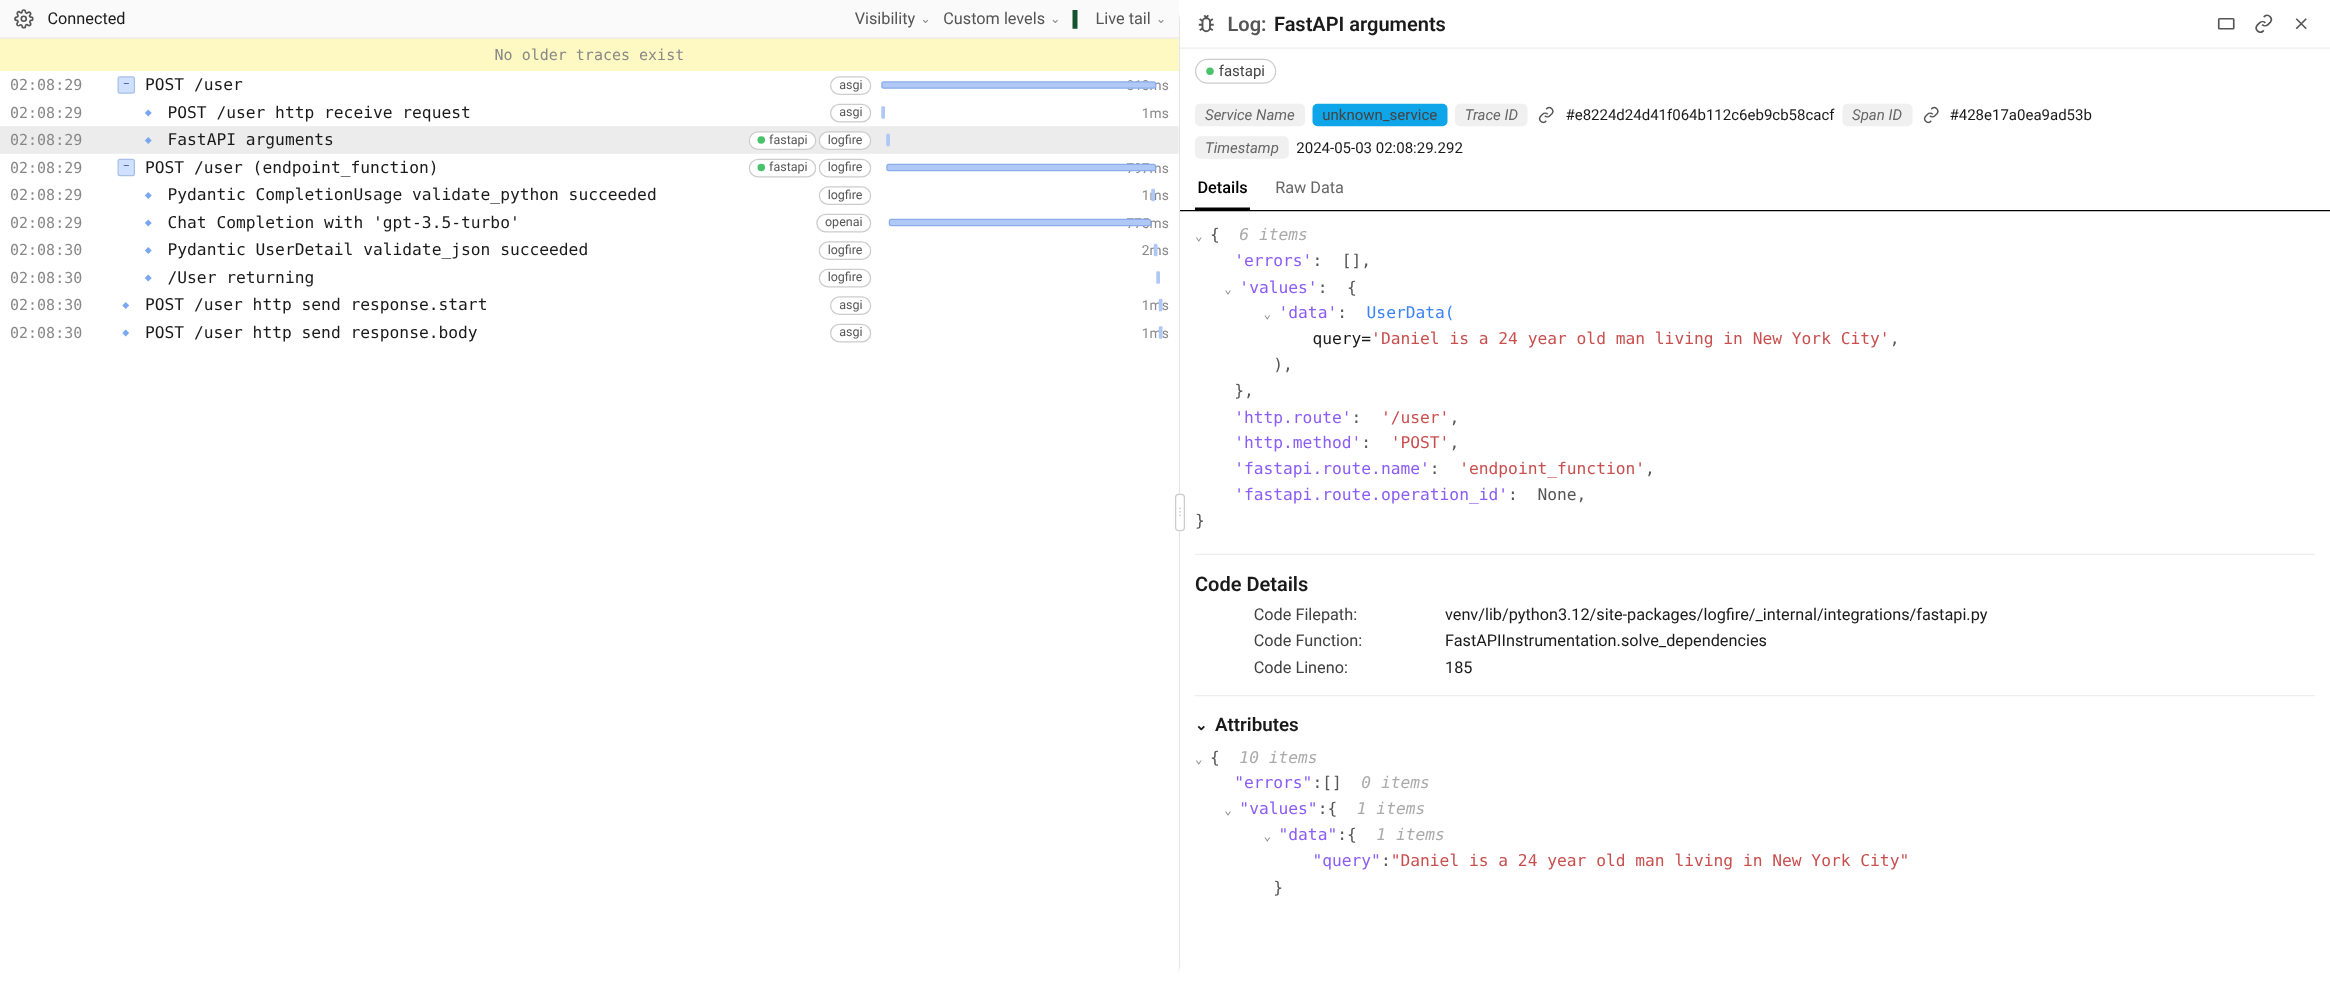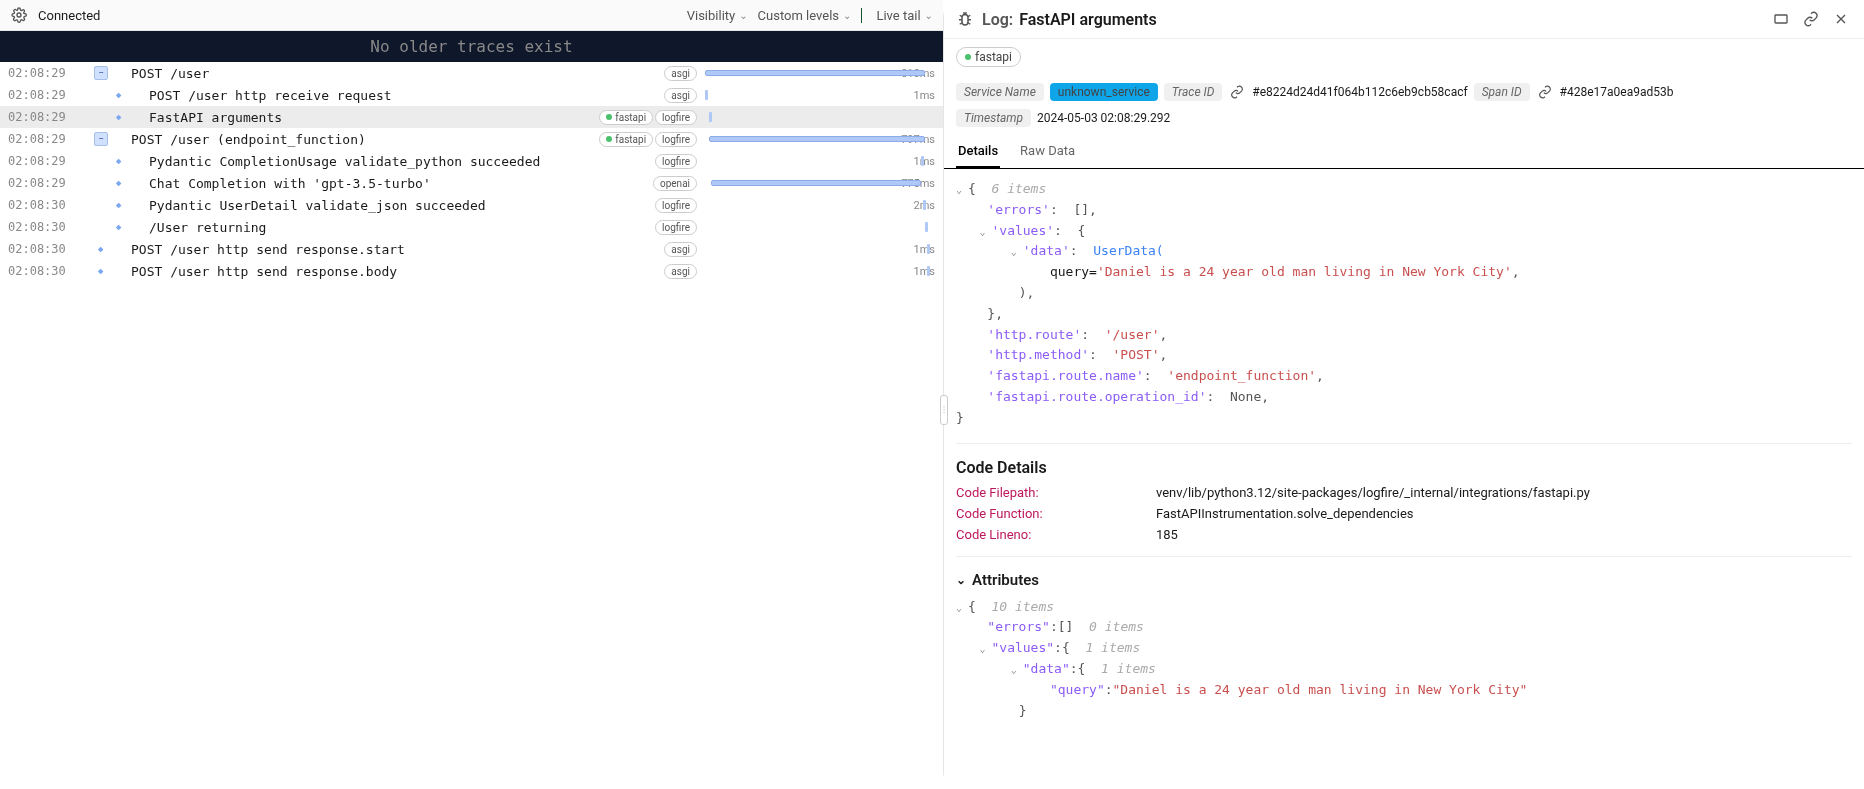--- a/index.html
+++ b/index.html
@@ -4,32 +4,32 @@
 <style>
 * { box-sizing: border-box; margin: 0; padding: 0; }
 body { font-family: -apple-system, BlinkMacSystemFont, "Segoe UI", Roboto, sans-serif; font-size: 13px; color: #1a1a1a; background: #fff; display: flex; height: 789px; width: 1864px; overflow: hidden; }
 .mono { font-family: "SF Mono", Menlo, Monaco, Consolas, monospace; }
 .left-panel { flex: 0 0 944px; border-right: 1px solid #e5e5e5; display: flex; flex-direction: column; background: #fafafa; border-radius: 17px; }
 .right-panel { flex: 1; display: flex; flex-direction: column; background: #fff; overflow-y: auto; }
 .top-bar { display: flex; align-items: center; padding: 6px 10px; border-bottom: 1px solid #e5e5e5; background: #fafafa; gap: 10px; }
 .top-bar .spacer { flex: 1; }
 .gear-icon, .link-icon, .bug-icon, .expand-icon, .close-icon { display: inline-flex; align-items: center; justify-content: center; width: 18px; height: 18px; }
 .top-bar .control { display: inline-flex; align-items: center; gap: 4px; color: #555; cursor: pointer; font-size: 13px; }
-.top-bar .control.live { border-left: 1px solid #14532d; padding-left: 14px; }
+.top-bar .control.live { border-left: 4px solid #14532d; padding-left: 14px; }
 .chev { font-size: 10px; color: #888; }
-.no-older { text-align: center; color: #888; padding: 6px 0; font-size: 16px; background: #0f172a; }
+.no-older { text-align: center; color: #888; padding: 6px 0; font-size: 12px; background: #fef9c3; }
 .trace-list { flex: 1; overflow-y: auto; background: #fff; }
 .trace-row { display: flex; align-items: center; padding: 1px 8px; gap: 8px; font-size: 13px; min-height: 22px; }
 .trace-row.selected { background: #ececec; }
 .ts { color: #888; flex: 0 0 70px; font-size: 12px; }
 .indent { flex: 0 0 auto; }
 .tree-icon { width: 14px; height: 14px; display: inline-flex; align-items: center; justify-content: center; font-size: 10px; }
 .tree-icon.minus { background: #d0e0ff; border: 1px solid #a8c0e8; border-radius: 2px; color: #4060a0; line-height: 1; }
 .tree-icon.diamond { color: #7aa8f0; transform: rotate(45deg); font-size: 8px; }
-.msg { flex: 1; white-space: nowrap; overflow: hidden; text-overflow: ellipsis; margin-left: 15px; }
+.msg { flex: 1; white-space: nowrap; overflow: hidden; text-overflow: ellipsis; }
 .badges { display: flex; gap: 2px; }
 .badge { display: inline-flex; align-items: center; gap: 3px; padding: 1px 6px; border: 1px solid #ccc; border-radius: 10px; font-size: 10px; color: #555; background: #fff; }
 .badge .dot { width: 6px; height: 6px; border-radius: 50%; background: #4ac26b; }
 .timeline { flex: 0 0 230px; position: relative; display: flex; align-items: center; justify-content: flex-end; }
 .bar { position: absolute; height: 6px; background: #b0c8f5; border-radius: 2px; border: 1px solid #8aaceb; }
 .tick { position: absolute; width: 3px; height: 10px; background: #b0c8f5; border-radius: 1px; }
 .dur { font-size: 11px; color: #888; padding-left: 4px; min-width: 38px; text-align: right; }
 .right-header { display: flex; align-items: center; gap: 8px; padding: 8px 12px; border-bottom: 1px solid #eee; }
 .right-header h1 { font-size: 16px; font-weight: 600; display: flex; align-items: baseline; gap: 6px; }
 .right-header .log-label { color: #555; }
@@ -48,21 +48,21 @@
 .code { font-family: "SF Mono", Menlo, Monaco, Consolas, monospace; font-size: 13px; line-height: 1.6; }
 .code .line { white-space: pre; }
 .code .hint { color: #aaa; font-style: italic; }
 .code .key { color: #8b5cf6; }
 .code .str { color: #c94f4f; }
 .code .cls { color: #3b82f6; }
 .code .none { color: #555; }
 .code .brace { color: #555; }
 .code .caret { color: #888; cursor: pointer; font-size: 10px; margin-right: 2px; display:inline-block; width:10px; }
 .kv-grid { display: grid; grid-template-columns: 200px 1fr; row-gap: 6px; font-size: 13px; }
-.kv-grid .k { color: #be185d; }
+.kv-grid .k { color: #404040; margin-left: 47px; }
 hr.sep { border: none; border-top: 1px solid #eee; margin: 4px 12px; }
 .drag-handle { position:absolute; left:940px; top:50%; width:8px; height:30px; background:#fff; border:1px solid #ccc; border-radius:3px; display:flex; align-items:center; justify-content:center; font-size:8px; color:#aaa; cursor:col-resize; }
 svg { display: block; }
 </style>
 </head>
 <body>
 
 <div class="left-panel">
   <div class="top-bar">
     <span class="gear-icon">

